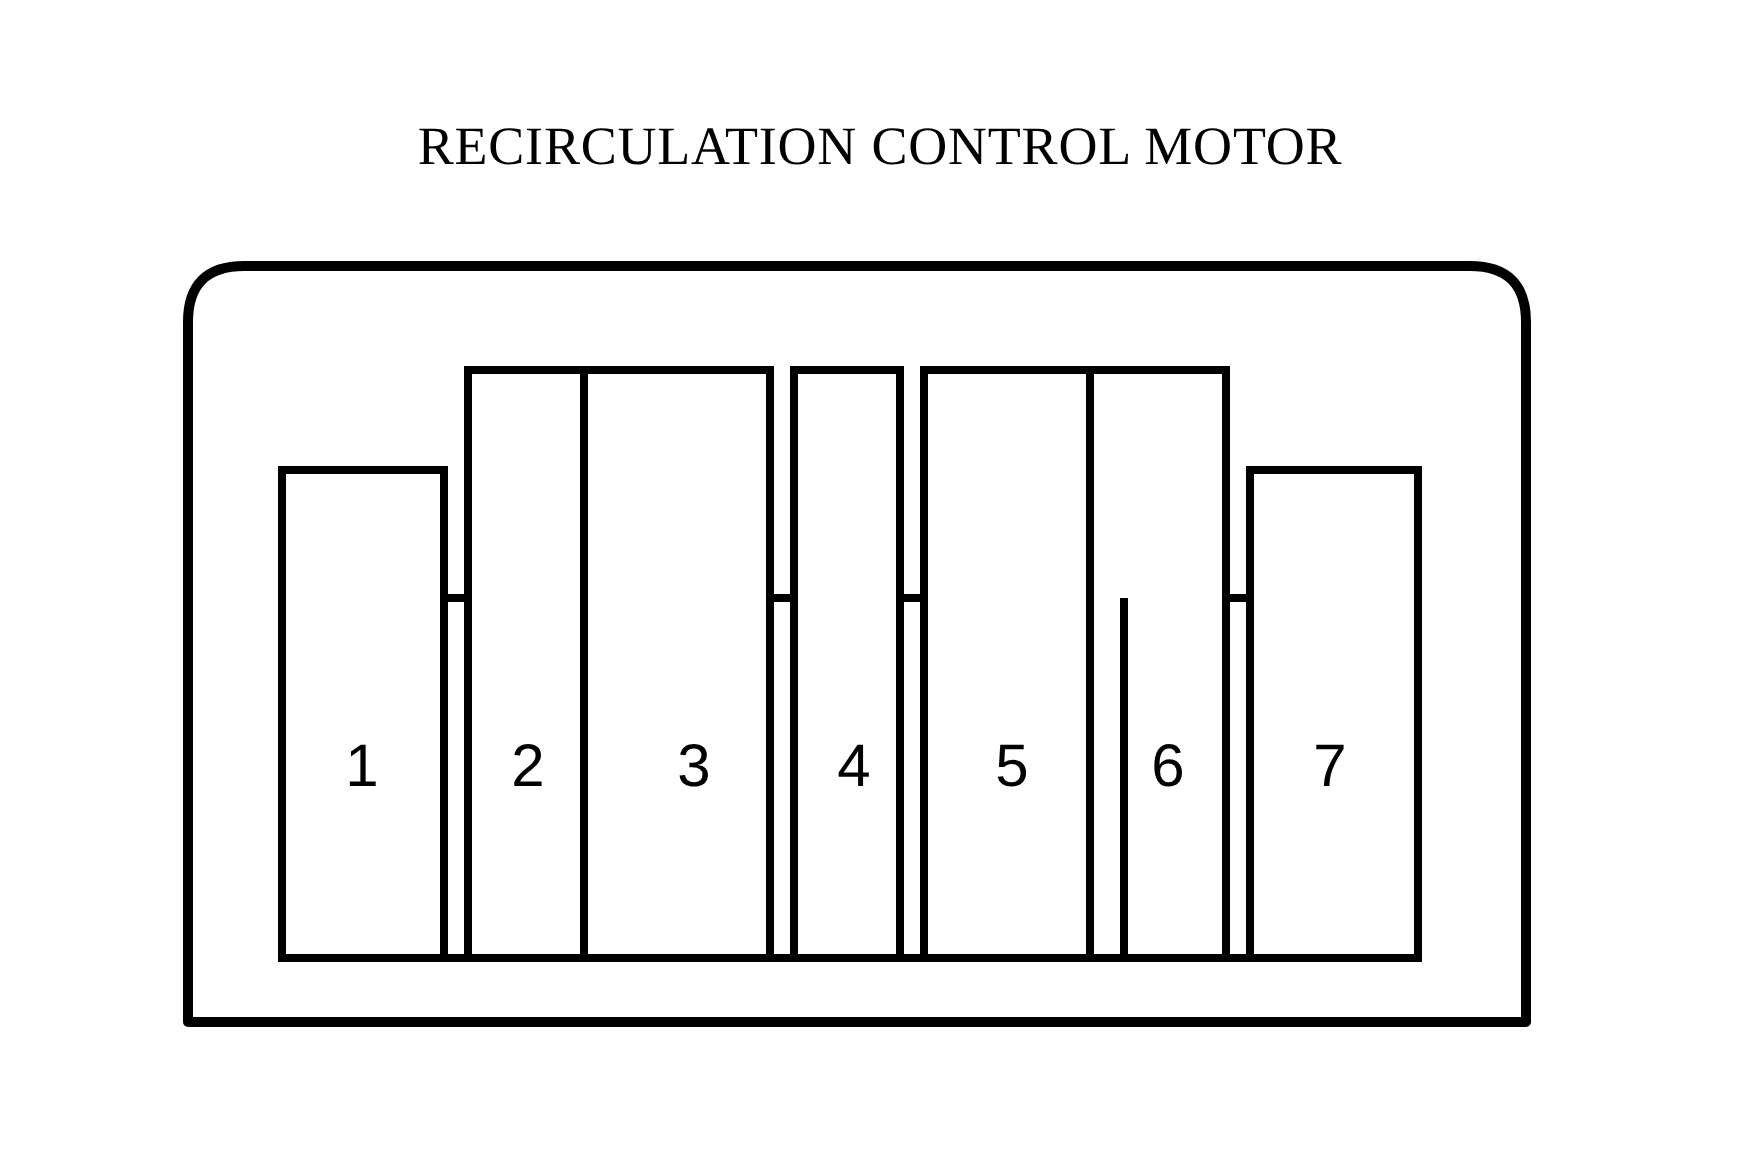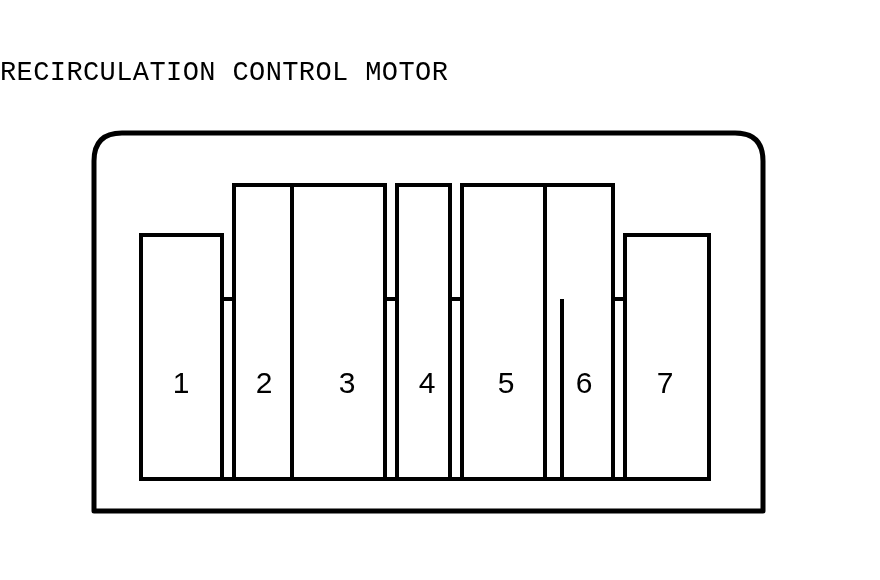--- a/index.html
+++ b/index.html
@@ -19,22 +19,22 @@
     left: 0;
     top: 0;
     width: 880px;
     height: 580px;
   }
   .diagram-title {
     position: absolute;
     left: 0;
     top: 58px;
     width: 880px;
-    text-align: left;
-    font-family: Liberation Mono, monospace;
+    text-align: center;
+    font-family: Liberation Serif, serif;
     font-size: 27px;
     font-weight: 400;
     letter-spacing: 0.4px;
     color: #000000;
     white-space: nowrap;
   }
   svg.connector-svg {
     position: absolute;
     left: 0;
     top: 0;

